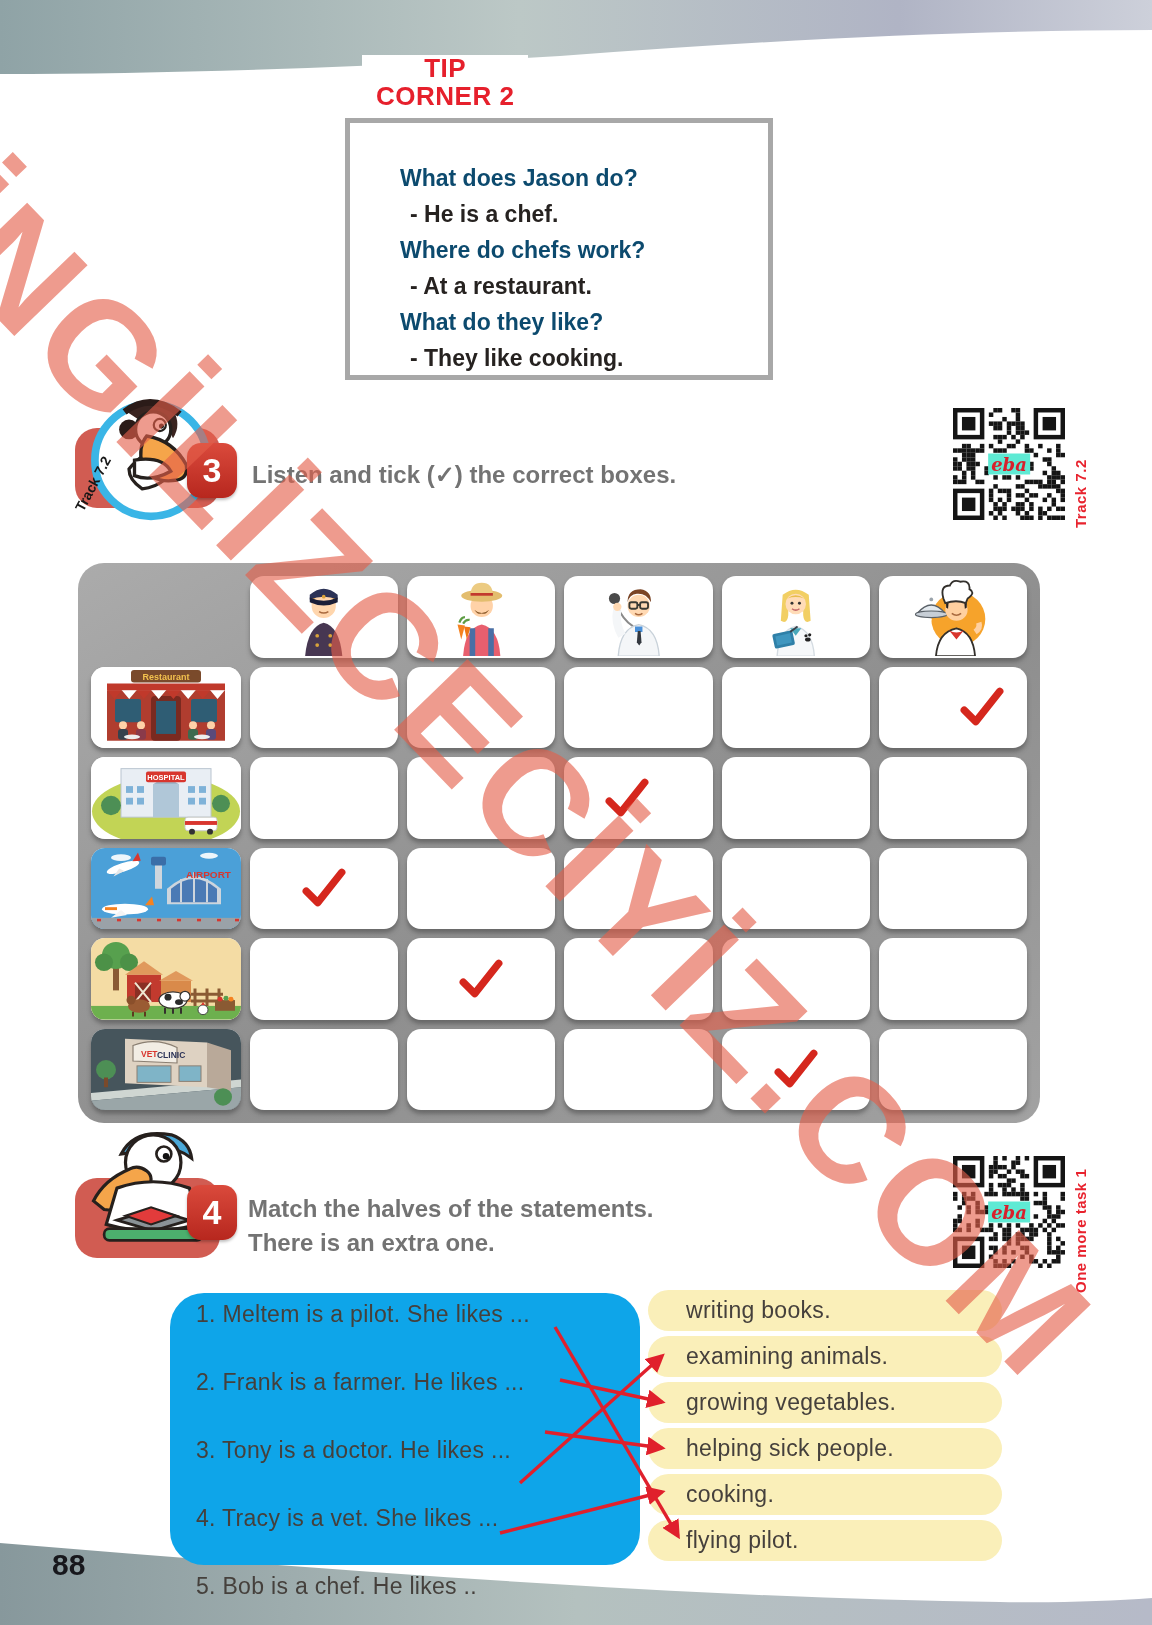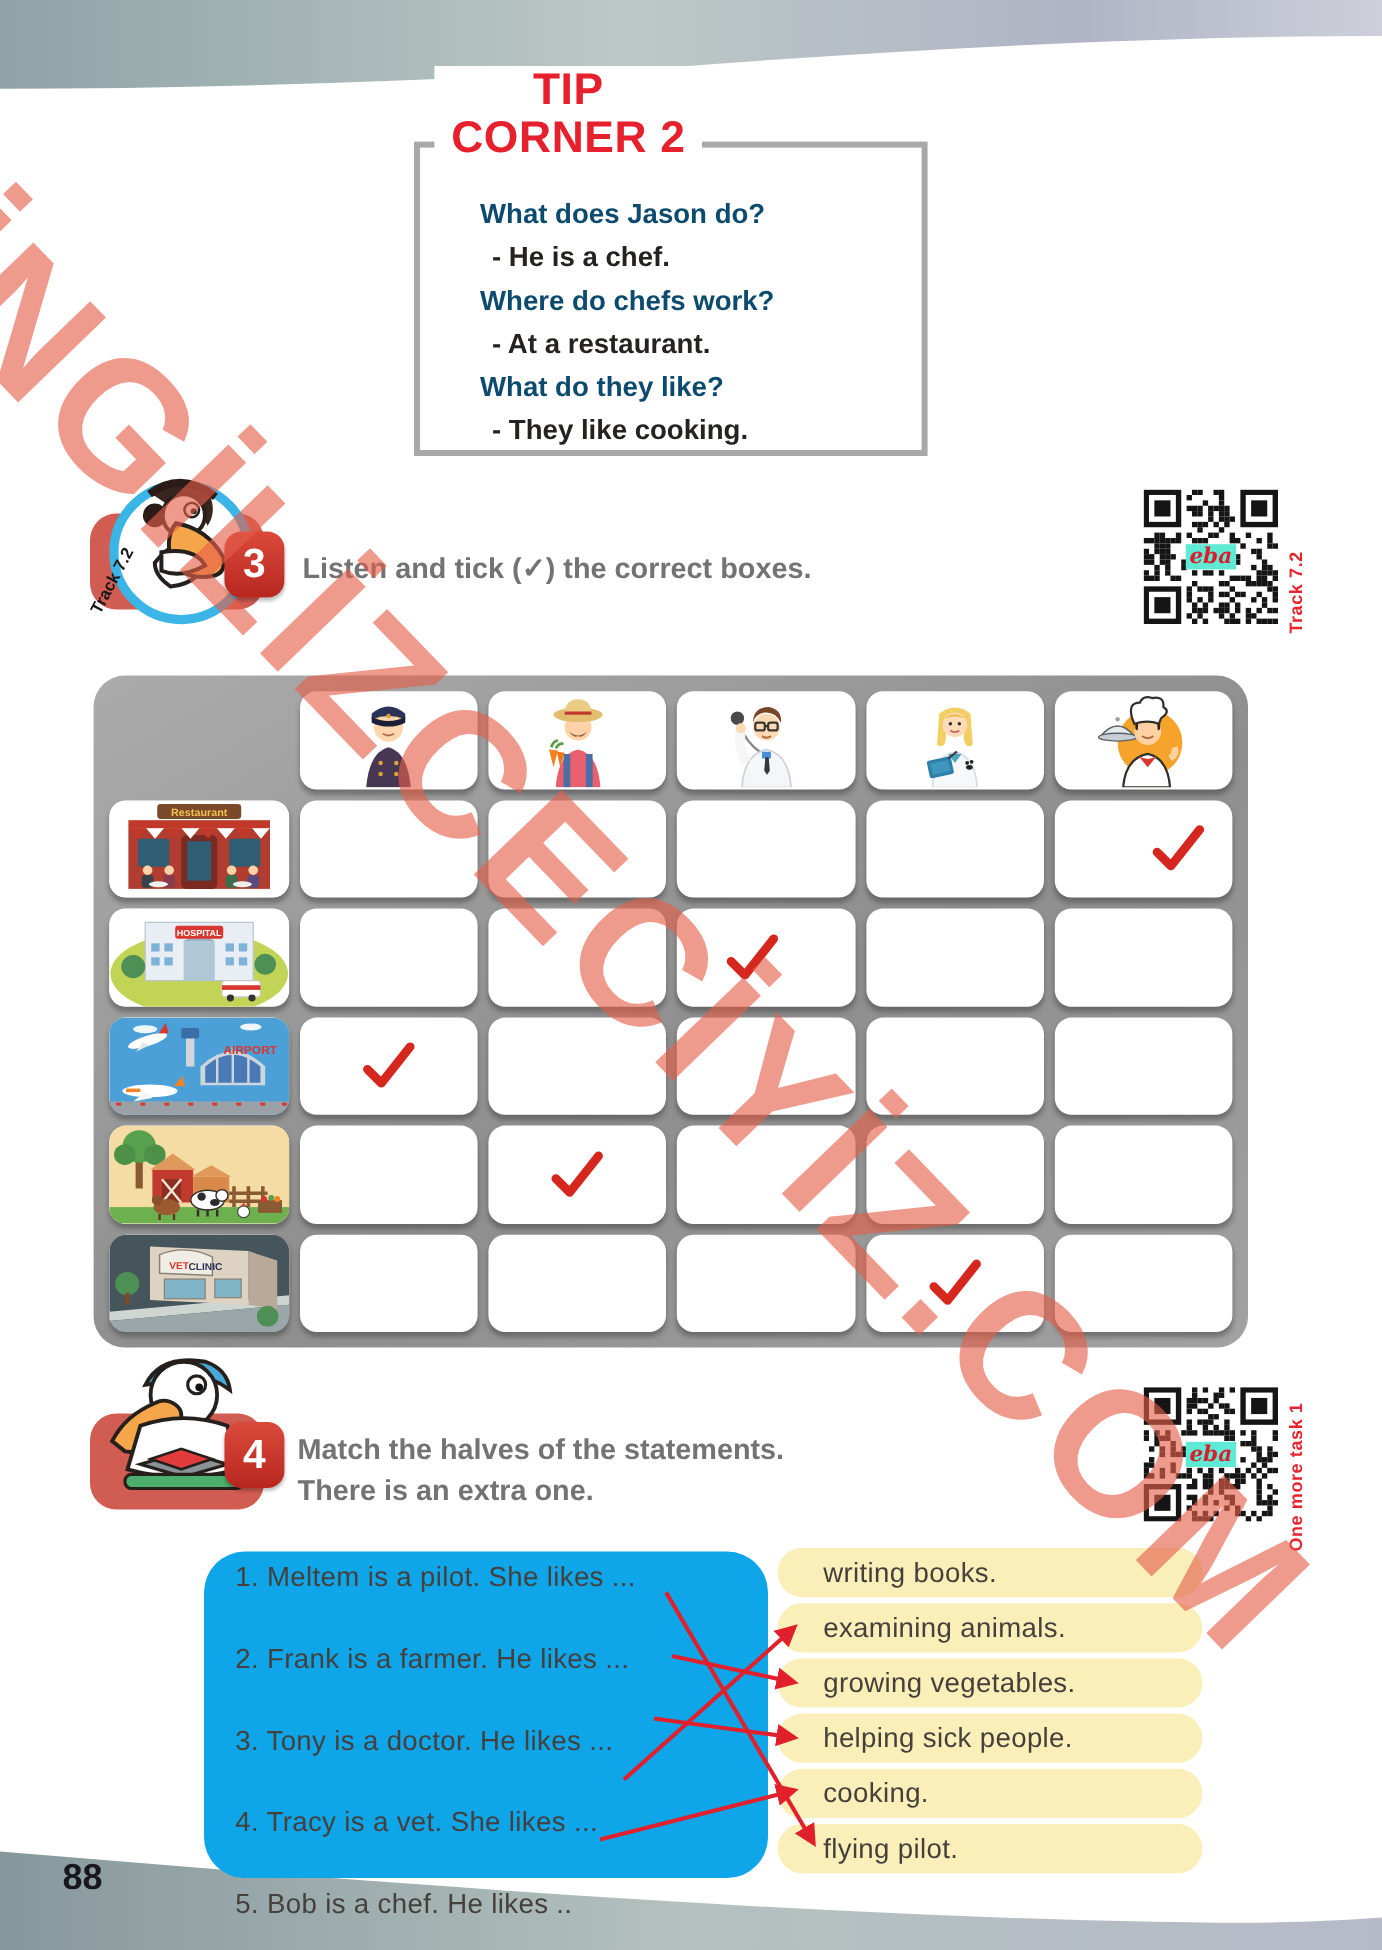--- a/index.html
+++ b/index.html
@@ -14,21 +14,21 @@
   
   .watermark { position:absolute; left:12px; top:138px; z-index:40; pointer-events:none;
     font-size:148px; font-weight:700; letter-spacing:6px; white-space:nowrap;
     color:#e55f4a; opacity:.62; transform:rotate(46deg); transform-origin:0 0; }
 
   
   .tip-box { position:absolute; left:345px; top:118px; width:428px; height:262px;
     border:5px solid #a8a8a8; z-index:2; }
   .tip-title { position:absolute; left:362px; top:55px; z-index:3; background:#fff;
     padding:0 14px; text-align:center; color:#e6202c; font-weight:bold;
-    font-size:37px; line-height:1.07; letter-spacing:.5px; }
+    font-size:26px; line-height:1.07; letter-spacing:.5px; }
   .tip-qa { position:absolute; left:400px; top:160px; z-index:3; font-size:23px;
     font-weight:bold; line-height:36px; }
   .tip-qa .q { color:#0c4a6e; }
   .tip-qa .a { color:#262220; padding-left:10px; }
 
   
   .mascot-rect { position:absolute; width:145px; height:80px; border-radius:22px;
     background:#d15c52; z-index:2; }
   .mascot-svg { position:absolute; z-index:4; }
   .track-rot { position:absolute; z-index:5; font-size:14px; font-weight:bold; color:#171717;

